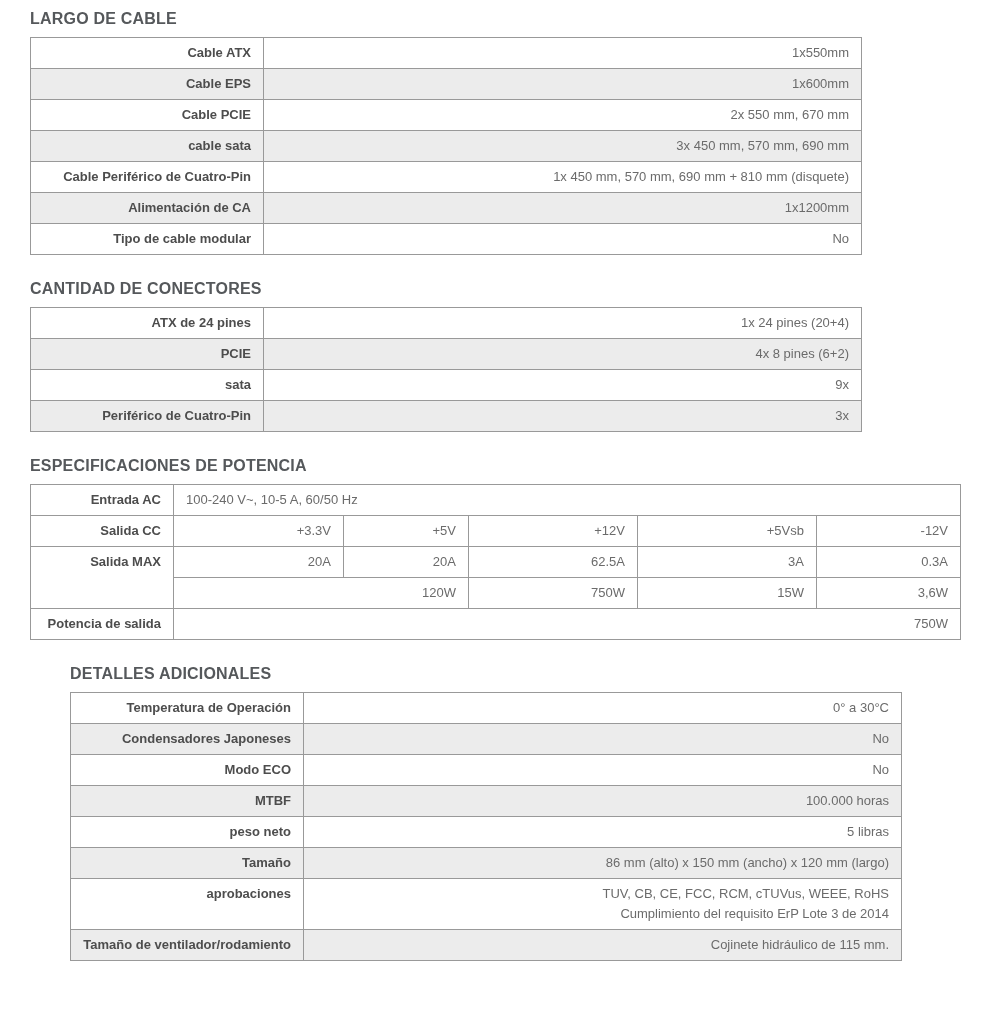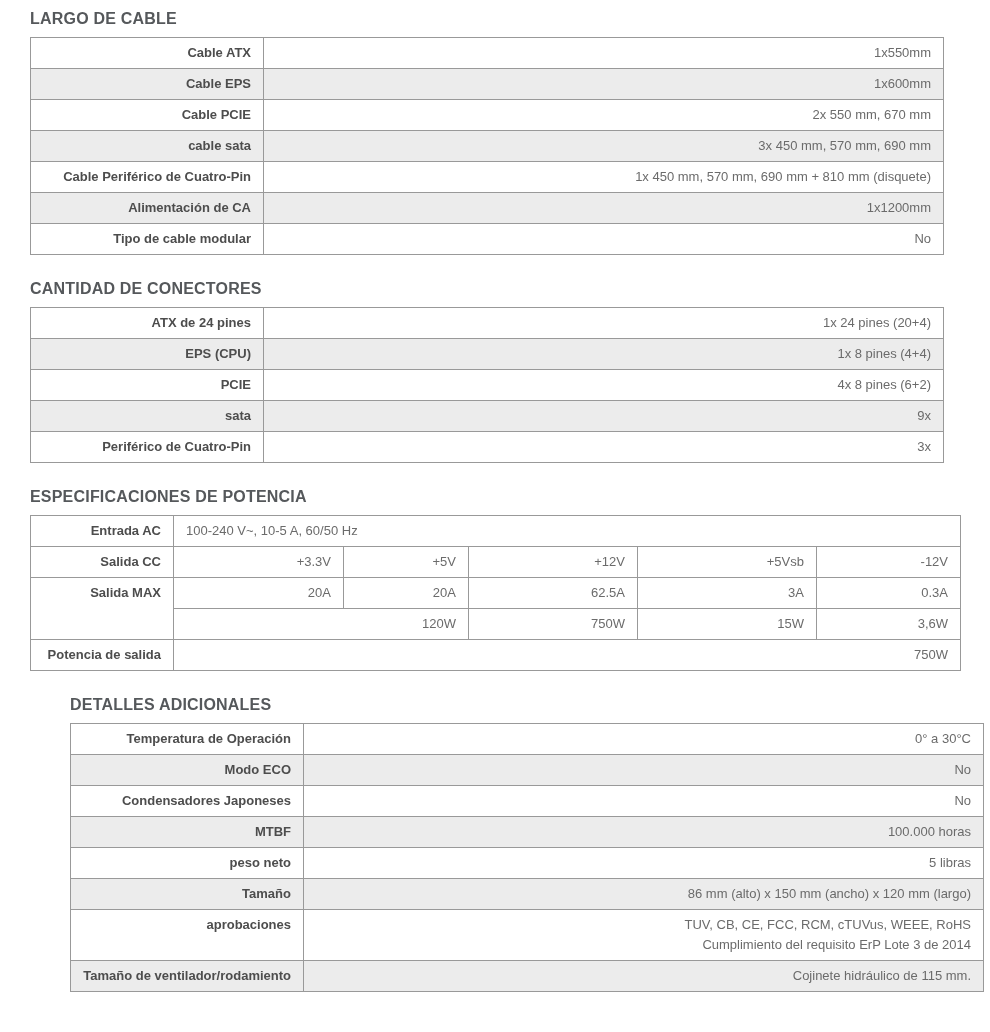--- a/index.html
+++ b/index.html
@@ -16,21 +16,21 @@
   .section-title {
     font-size: 16px;
     font-weight: bold;
     color: #55585b;
     letter-spacing: 0.2px;
     margin: 0 0 9px 0;
   }
   section { margin-bottom: 25px; }
   section:last-child { margin-bottom: 0; margin-left: 40px; }
   table.kv {
-    width: 914px;
+    width: 832px;
     border-collapse: collapse;
     border: 1px solid #7f7f7f;
     table-layout: fixed;
   }
   table.kv th, table.kv td {
     border: 1px solid #999999;
     font-size: 13px;
     line-height: 20px;
     padding: 5px 12px;
     vertical-align: top;
@@ -91,24 +91,20 @@
     </table>
   </section>
 
   <section>
     <h2 class="section-title">CANTIDAD DE CONECTORES</h2>
     <table class="kv zebra">
       <tbody>
           <tr>
             <th>ATX de 24 pines</th>
             <td>1x 24 pines (20+4)</td>
-          </tr>
-          <tr>
-            <th>EPS (CPU)</th>
-            <td>1x 8 pines (4+4)</td>
           </tr>
           <tr>
             <th>PCIE</th>
             <td>4x 8 pines (6+2)</td>
           </tr>
           <tr>
             <th>sata</th>
             <td>9x</td>
           </tr>
           <tr>
@@ -167,25 +163,25 @@
 
   <section>
     <h2 class="section-title">DETALLES ADICIONALES</h2>
     <table class="kv zebra">
       <tbody>
           <tr>
             <th>Temperatura de Operación</th>
             <td>0° a 30°C</td>
           </tr>
           <tr>
+            <th>Condensadores Japoneses</th>
+            <td>No</td>
+          </tr>
+          <tr>
             <th>Modo ECO</th>
-            <td>No</td>
-          </tr>
-          <tr>
-            <th>Condensadores Japoneses</th>
             <td>No</td>
           </tr>
           <tr>
             <th>MTBF</th>
             <td>100.000 horas</td>
           </tr>
           <tr>
             <th>peso neto</th>
             <td>5 libras</td>
           </tr>

